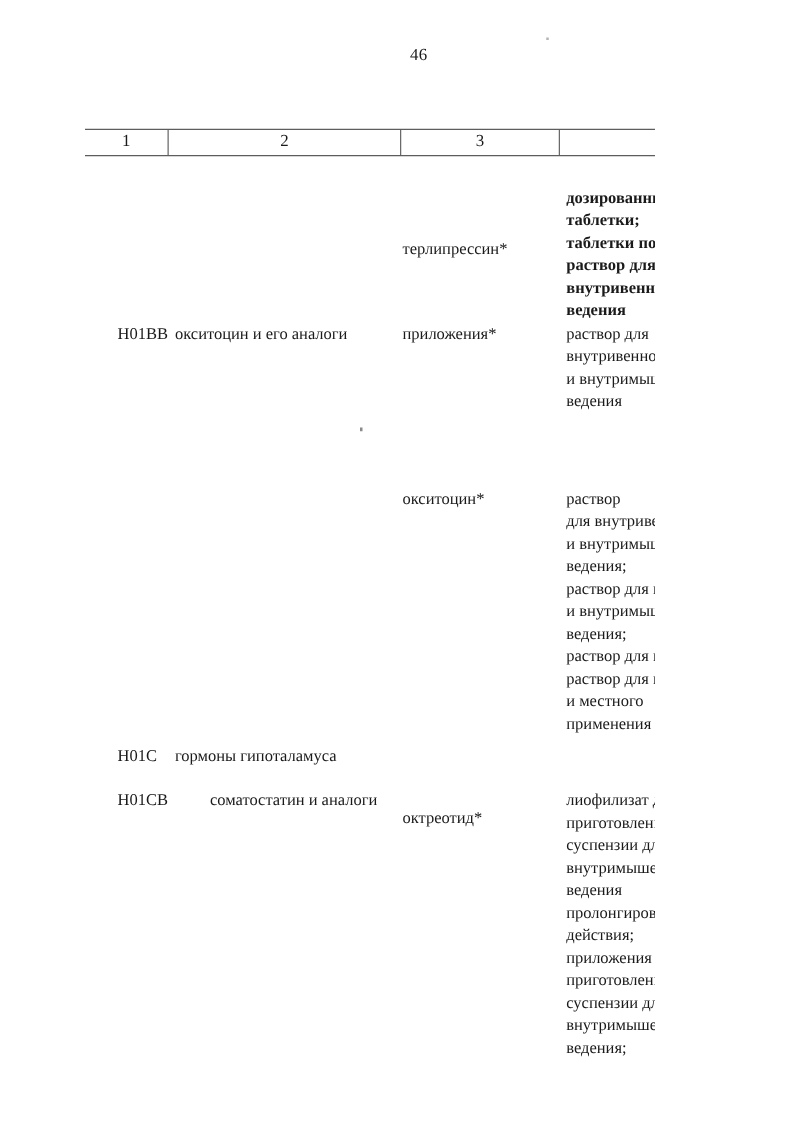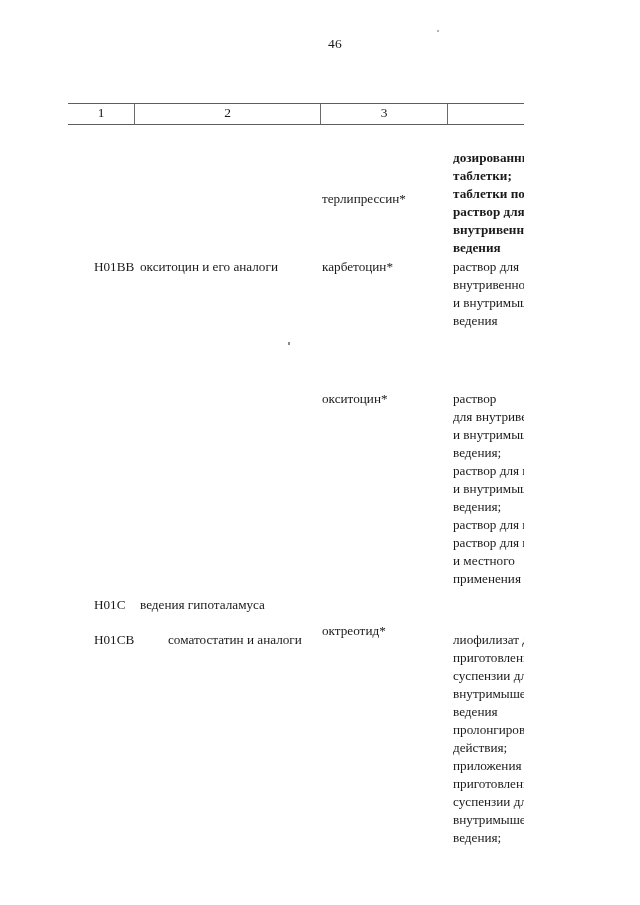--- a/index.html
+++ b/index.html
@@ -91,21 +91,21 @@
   #cell-carbetocin-forms   { top: 258px; }
 
   #cell-oxytocin-name      { top: 390px; }
   #cell-oxytocin-forms     { top: 390px; }
 
   #cell-code-h01c          { top: 596px; }
   #cell-group-h01c         { top: 596px; }
 
   #cell-code-h01cb         { top: 631px; }
   #cell-group-h01cb        { top: 631px; margin-left: 28px; }
-  #cell-octreotide-name    { top: 622px; }
+  #cell-octreotide-name    { top: 645px; }
   #cell-octreotide-forms   { top: 631px; }
 
   
   #scan-speck {
     position: absolute;
     left: 288px;
     top: 342px;
     width: 2px;
     height: 3px;
     background: #8a8a8a;
@@ -142,41 +142,41 @@
   <div class="cell c3" id="cell-terlipressin-name">терлипрессин*</div>
   <div class="cell c4" id="cell-terlipressin-forms">дозированный;
 таблетки;
 таблетки подъязычные
 раствор для
 внутривенного
 ведения</div>
 
   <div class="cell c1" id="cell-code-h01bb">H01BB</div>
   <div class="cell c2" id="cell-group-h01bb">окситоцин и его аналоги</div>
-  <div class="cell c3" id="cell-carbetocin-name">карбетоцин*</div>
+  <div class="cell c3" id="cell-carbetocin-name">приложения*</div>
   <div class="cell c4" id="cell-carbetocin-forms">раствор для
 внутривенного
 и внутримышечного
 ведения</div>
 
   <div class="cell c3" id="cell-oxytocin-name">окситоцин*</div>
   <div class="cell c4" id="cell-oxytocin-forms">раствор
 для внутривенного
 и внутримышечного
 ведения;
 раствор для инфузий
 и внутримышечного
 ведения;
 раствор для инъекций;
 раствор для инъекций
 и местного
 применения</div>
 
   <div class="cell c1" id="cell-code-h01c">H01C</div>
-  <div class="cell c2" id="cell-group-h01c">ведения гипоталамуса</div>
+  <div class="cell c2" id="cell-group-h01c">гормоны гипоталамуса</div>
 
   <div class="cell c1" id="cell-code-h01cb">H01CB</div>
   <div class="cell c2" id="cell-group-h01cb">соматостатин и аналоги</div>
   <div class="cell c3" id="cell-octreotide-name">октреотид*</div>
   <div class="cell c4" id="cell-octreotide-forms">лиофилизат для
 приготовления
 суспензии для
 внутримышечного
 ведения
 пролонгированного

